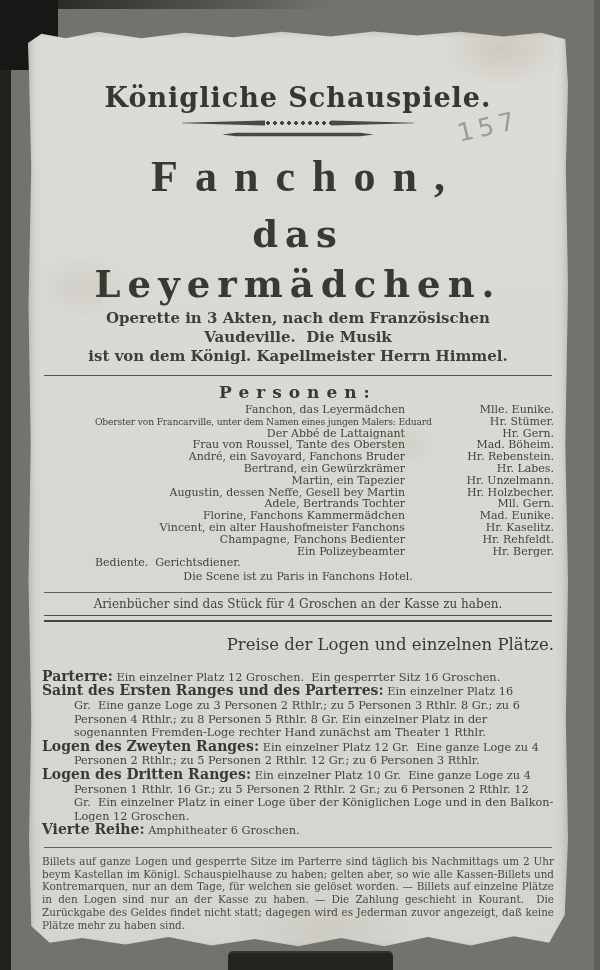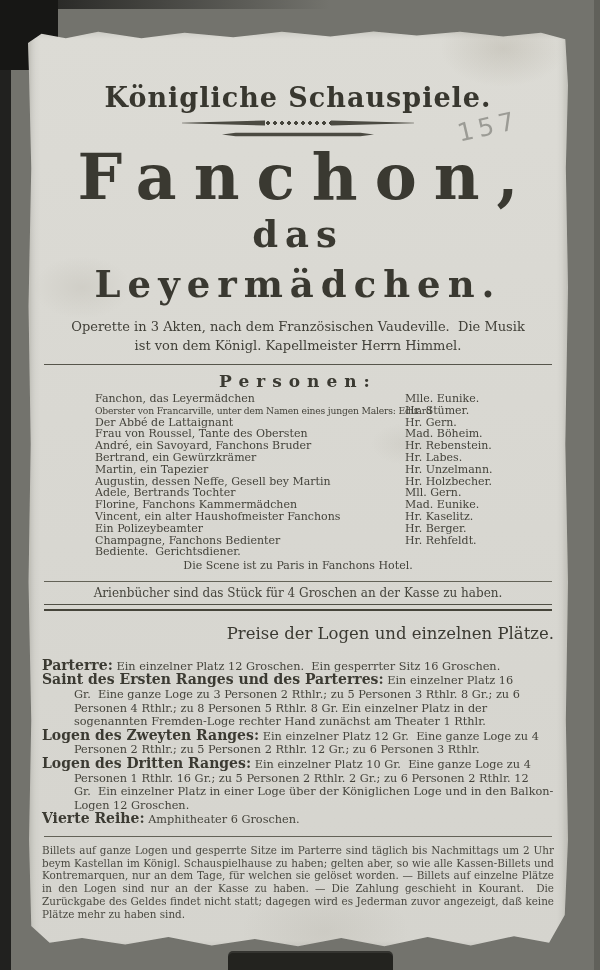--- a/index.html
+++ b/index.html
@@ -57,34 +57,34 @@
     width:66px;height:6px;
     background:radial-gradient(circle 2.2px at 3px 3px, #45443c 75%, transparent 78%);
     background-size:7px 6px;background-repeat:repeat-x;
   }
   .date-line{margin:8px 0 0 0;font-size:17px;font-weight:bold;color:#3e3d35;}
   .small-divider{
     margin:6px auto 0 auto;width:152px;height:5px;background:#4b4a42;
     clip-path:polygon(0 50%, 9% 14%, 91% 14%, 100% 50%, 91% 86%, 9% 86%);
   }
   .title-main{
-    margin:10px 0 0 0;font-size:63px;font-weight:bold;letter-spacing:17px;
-    line-height:60px;color:#3a3931;text-indent:17px;
+    margin:10px 0 0 0;font-size:44px;font-weight:bold;letter-spacing:17px;
+    line-height:60px;color:#3a3931;text-indent:17px;font-family:Liberation Serif, serif;
   }
   .title-sub{
     margin:2px 0 0 0;font-size:37px;font-weight:bold;letter-spacing:7px;
     line-height:50px;color:#3a3931;
   }
-  .subtitle{margin:8px 0 0 0;font-size:13px;font-weight:normal;line-height:19px;color:#403f37;}
+  .subtitle{margin:0 0 0 0;font-size:15px;font-weight:bold;line-height:19px;color:#403f37;}
   .rule{height:0;border-top:1.6px solid #56554b;margin:9px 2px 0 2px;}
   .rule.faint{border-top-color:#636257;}
   .rule-double{height:3.5px;border-top:1.4px solid #504f45;border-bottom:2px solid #45443a;margin:4px 2px 0 2px;}
   .personen-heading{margin:6px 0 2px 0;font-size:17px;font-weight:bold;letter-spacing:7px;color:#3b3a32;text-align:center;}
   .cast{margin:2px 0 0 53px;text-align:left;}
-  .cast-row{display:flex;font-size:11px;line-height:11.8px;white-space:nowrap;color:#44433b;}
+  .cast-row{display:flex;font-size:11px;line-height:11.8px;white-space:nowrap;color:#44433b;text-align:right;}
   .cast-role{width:310px;overflow:visible;}
   .cast-row.long .cast-role{font-size:9.8px;letter-spacing:-.2px;transform:scaleX(.94);transform-origin:left center;}
   .cast-performer{flex:1;}
   .cast-extras{font-size:11px;line-height:12px;color:#44433b;}
   .scene-line{margin:1px 0 0 0;font-size:11px;color:#44433b;}
   .arien-line{margin:4px 0 3px 0;font-size:12px;color:#44433b;}
   .preise-heading{margin:13px 0 16px 0;font-size:16.5px;font-weight:normal;color:#3b3a32;text-align:right;}
   .prices{text-align:left;margin:0;}
   .price-item{font-size:11.3px;line-height:13.6px;color:#45443c;padding-left:32px;text-indent:-32px;margin:0;}
   .price-label{font-weight:bold;font-size:14px;color:#3b3a32;}
@@ -165,26 +165,26 @@
     </div>
     <div class="cast-row">
       <span class="cast-role">Florine, Fanchons Kammermädchen</span>
       <span class="cast-performer">Mad. Eunike.</span>
     </div>
     <div class="cast-row">
       <span class="cast-role">Vincent, ein alter Haushofmeister Fanchons</span>
       <span class="cast-performer">Hr. Kaselitz.</span>
     </div>
     <div class="cast-row">
+      <span class="cast-role">Champagne, Fanchons Bedienter</span>
+      <span class="cast-performer">Hr. Rehfeldt.</span>
+    </div>
+    <div class="cast-row">
       <span class="cast-role">Ein Polizeybeamter</span>
       <span class="cast-performer">Hr. Berger.</span>
-    </div>
-    <div class="cast-row">
-      <span class="cast-role">Champagne, Fanchons Bedienter</span>
-      <span class="cast-performer">Hr. Rehfeldt.</span>
     </div>
     <div class="cast-extras">Bediente.&nbsp;&nbsp;Gerichtsdiener.</div>
   </div>
 
   <div class="scene-line">Die Scene ist zu Paris in Fanchons Hotel.</div>
 
   <div class="rule faint"></div>
 
   <div class="arien-line">Arienbücher sind das Stück für 4 Groschen an der Kasse zu haben.</div>
 

